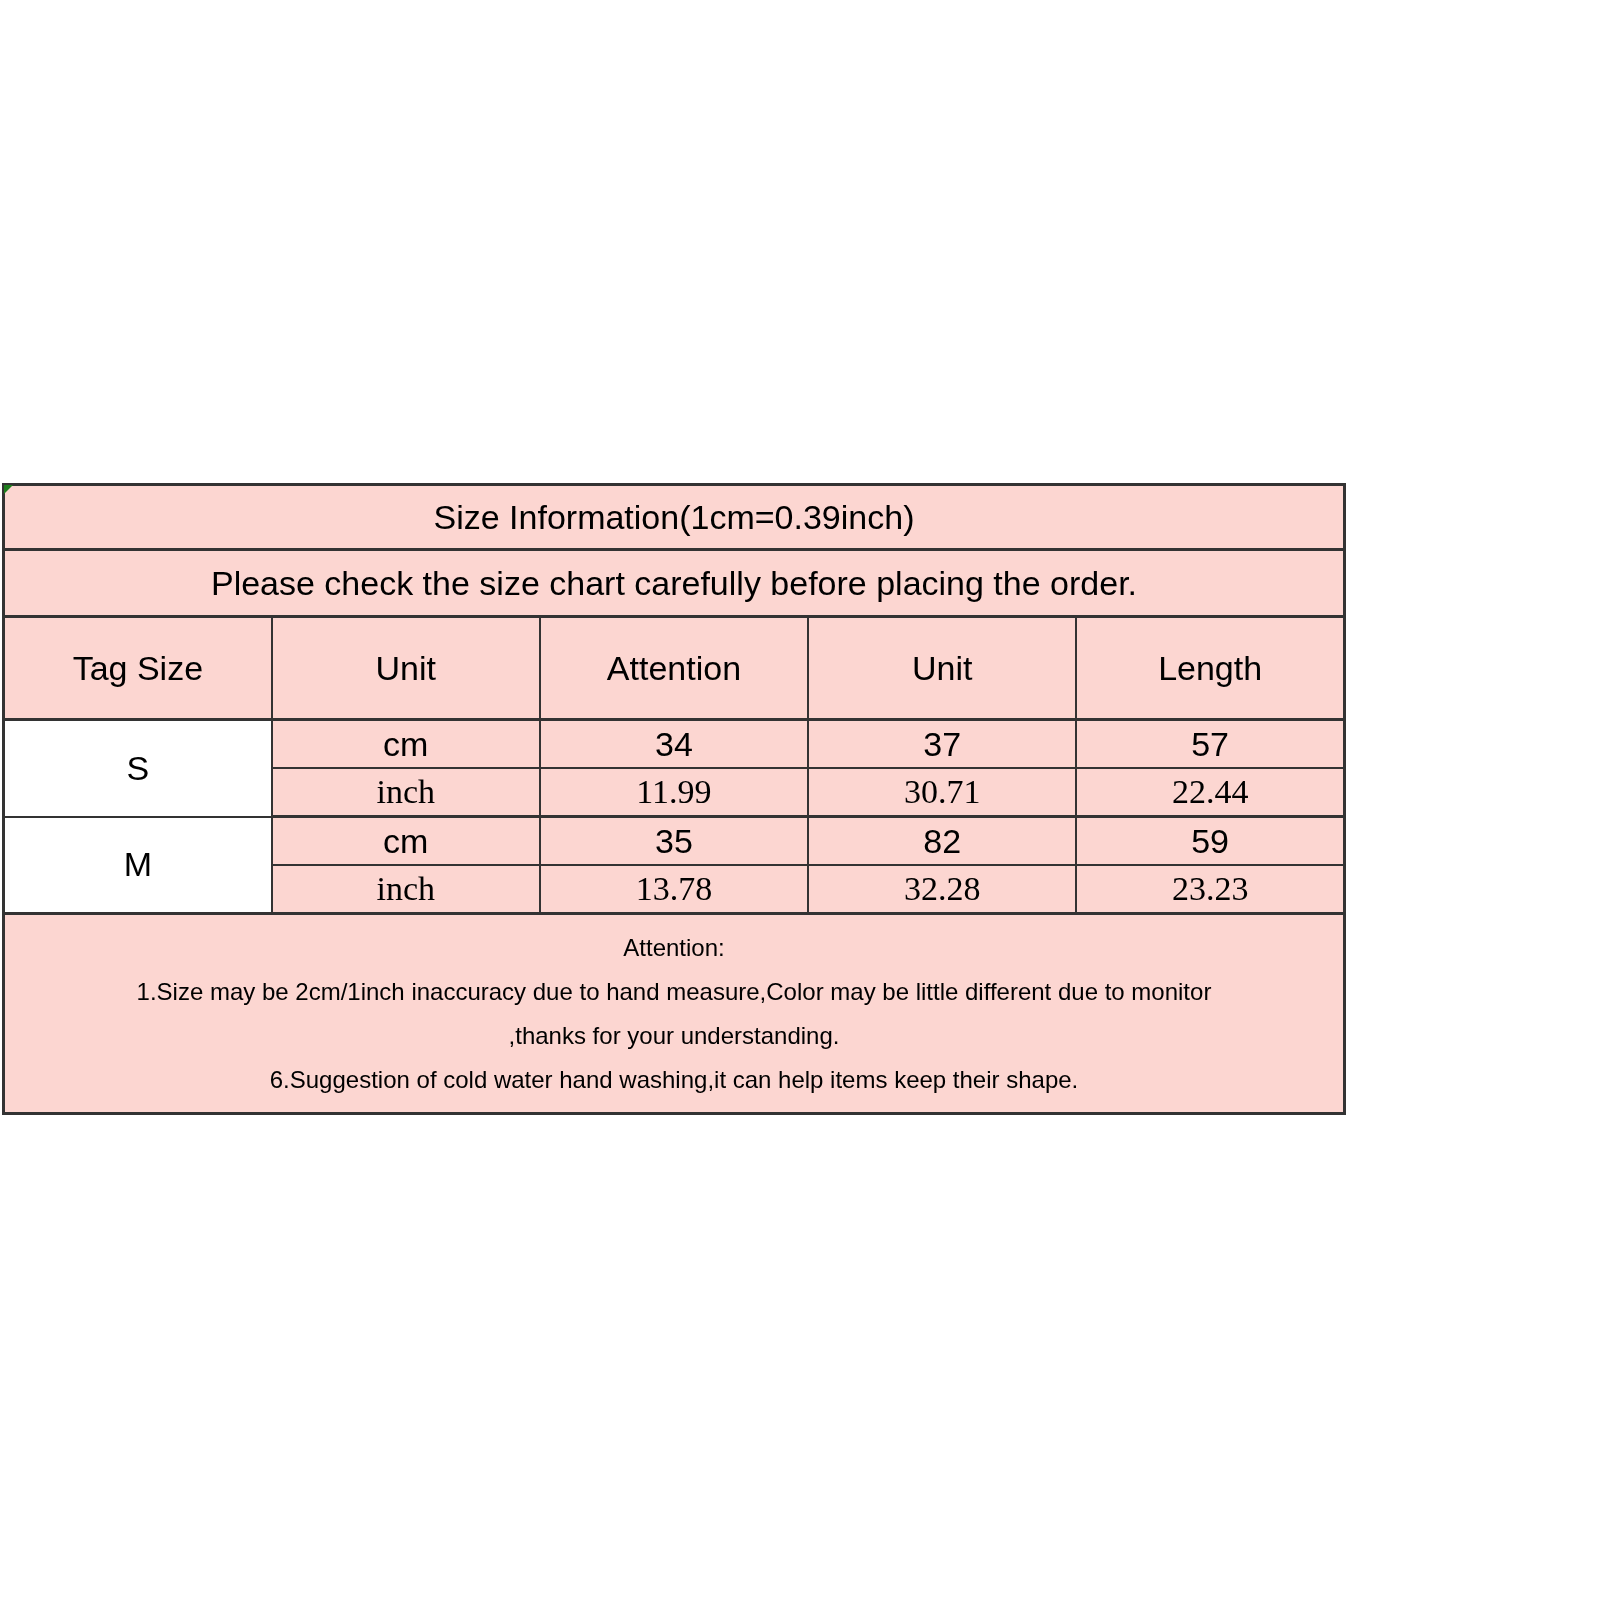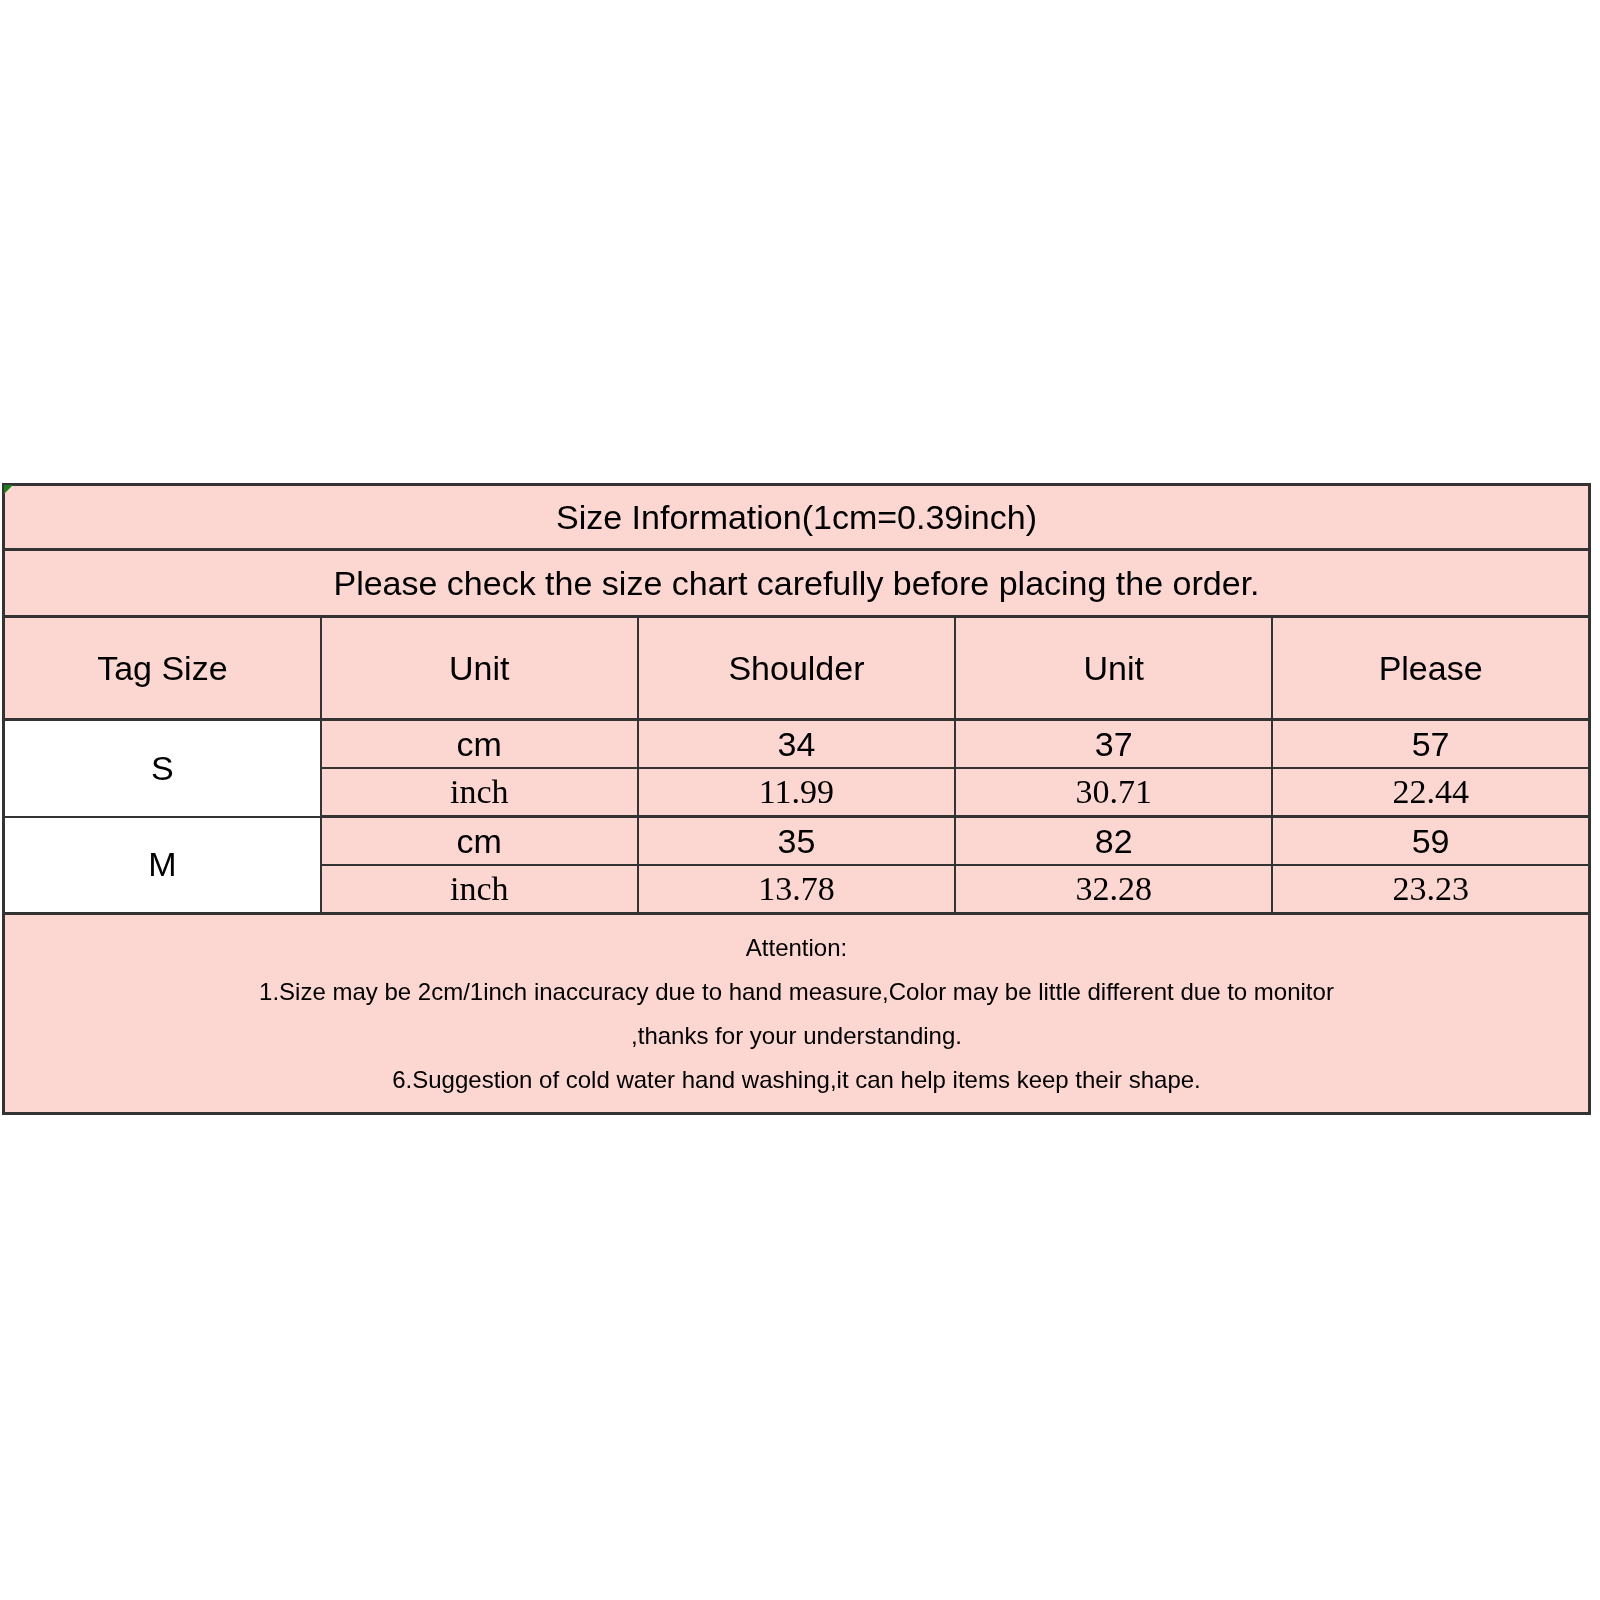--- a/index.html
+++ b/index.html
@@ -12,21 +12,21 @@
     position: relative;
     width: 1600px;
     height: 1600px;
     background: #ffffff;
     overflow: hidden;
   }
   table.size-table {
     position: absolute;
     left: 2px;
     top: 483px;
-    width: 1589px;
+    width: 1344px;
     border-collapse: collapse;
     table-layout: fixed;
     border: 3px solid #333333;
     color: #000000;
   }
   table.size-table td, table.size-table th {
     border: 2px solid #333333;
     padding: 0;
     text-align: center;
     vertical-align: middle;
@@ -93,23 +93,23 @@
     <tbody>
       <tr>
         <td colspan="5" class="title-cell">Size Information(1cm=0.39inch)</td>
       </tr>
       <tr>
         <td colspan="5" class="subtitle-cell">Please check the size chart carefully before placing the order.</td>
       </tr>
       <tr class="header-row">
         <th>Tag Size</th>
         <th>Unit</th>
-        <th>Shoulder</th>
+        <th>Attention</th>
         <th>Unit</th>
-        <th>Please</th>
+        <th>Length</th>
       </tr>
 
       <tr class="data-row row-white">
         <td rowspan="2" class="tag-cell">S</td>
         <td>cm</td>
         <td>34</td>
         <td>37</td>
         <td>57</td>
       </tr>
       <tr class="data-row row-pink group-end">

